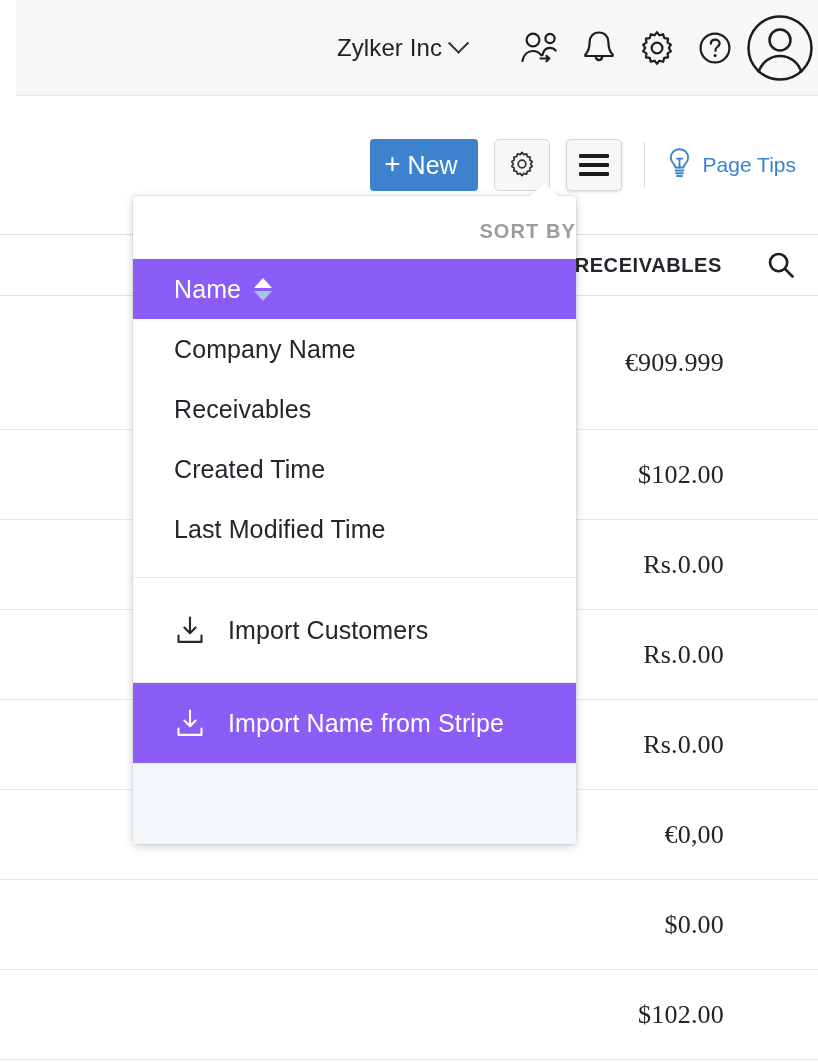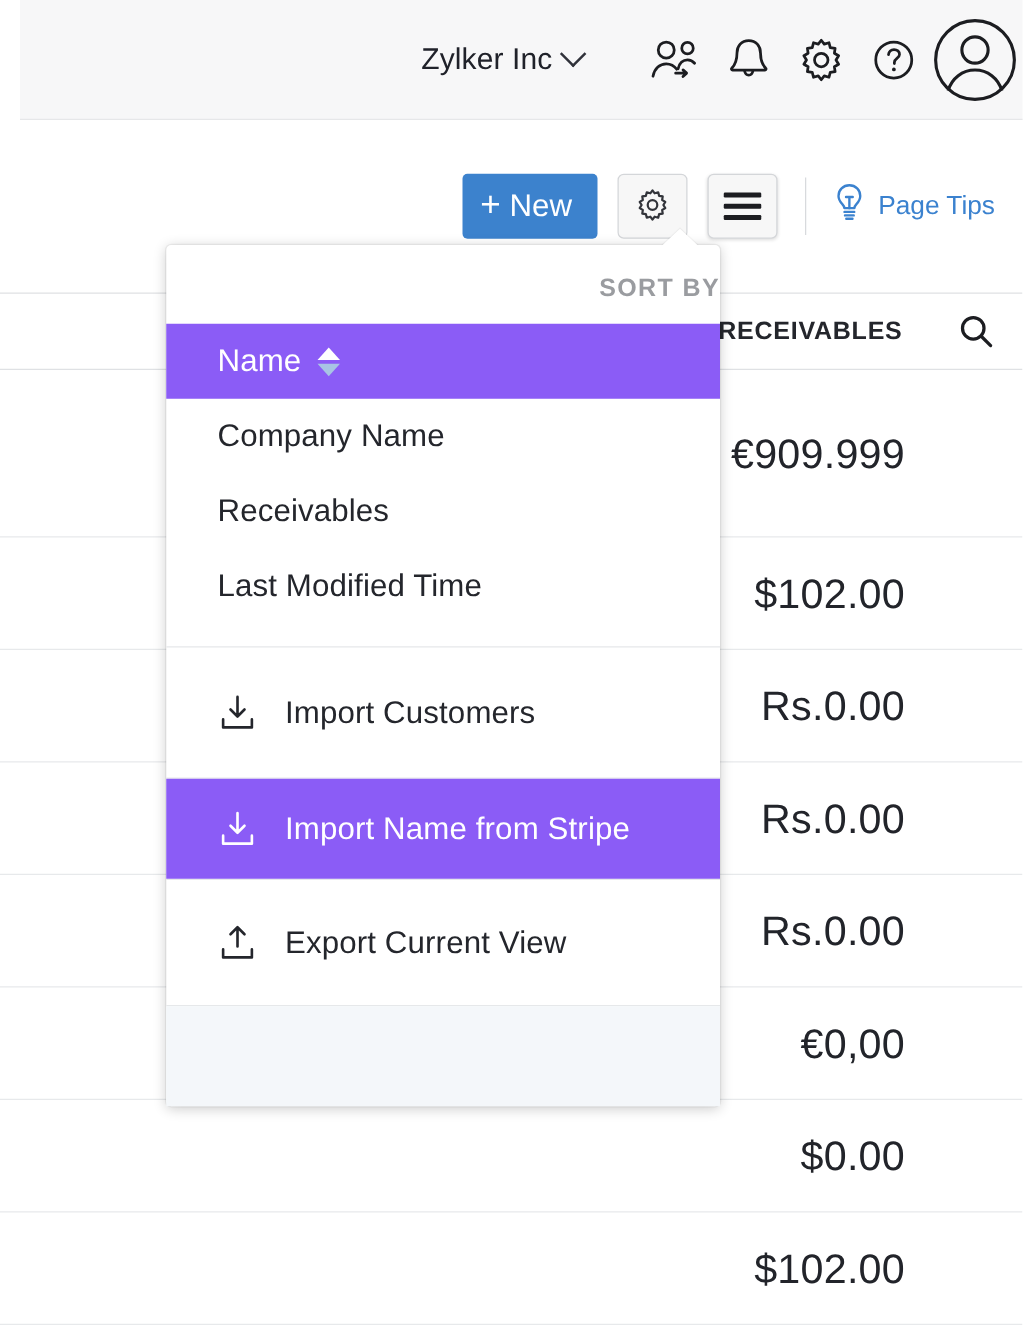--- a/index.html
+++ b/index.html
@@ -167,23 +167,24 @@
     height: 90px;
     border-bottom: 1px solid #e7e9eb;
     box-sizing: border-box;
     display: flex;
     align-items: center;
     justify-content: flex-end;
     padding-right: 94px;
   }
   .t-row.tall { height: 134px; }
   .t-row .amount {
-    font-size: 33px;
+    font-size: 26px;
     color: #22242a;
     letter-spacing: .2px;
+    font-family: Liberation Serif, serif;
   }
 
   
   .menu {
     position: absolute;
     left: 133px; top: 196px;
     width: 443px;
     background: #ffffff;
     border-radius: 4px;
     box-shadow: 0 2px 10px rgba(0,0,0,.20), 0 0 0 1px rgba(0,0,0,.05);
@@ -402,20 +403,23 @@
         <span class="dn"></span>
       </span>
     </div>
 
     <div class="menu-item">
       <span class="mi-label">Company Name</span>
     </div>
     <div class="menu-item">
       <span class="mi-label">Receivables</span>
     </div>
+    <div class="menu-item">
+      <span class="mi-label">Created Time</span>
+    </div>
     <div class="menu-item" style="margin-bottom:18px;">
       <span class="mi-label">Last Modified Time</span>
     </div>
   </div>
 
   <div class="menu-section" style="padding:12px 0 12px 0;">
     <div class="menu-item action-item">
       <span class="mi-icon">
         <svg width="32" height="32" viewBox="0 0 32 32" fill="none" stroke="#24262c" stroke-width="2.1" stroke-linecap="round" stroke-linejoin="round">
           <path d="M16 3.5v15.4M10.4 13.6 16 19.2l5.6-5.6"></path>
@@ -431,31 +435,20 @@
       <span class="mi-icon">
         <svg width="32" height="32" viewBox="0 0 32 32" fill="none" stroke="#ffffff" stroke-width="2.1" stroke-linecap="round" stroke-linejoin="round">
           <path d="M16 3.5v15.4M10.4 13.6 16 19.2l5.6-5.6"></path>
           <path d="M4.5 21.5v6.4h23v-6.4"></path>
         </svg>
       </span>
       <span class="mi-label">Import Name from Stripe</span>
     </div>
   </div>
 
-  <div class="menu-section" style="padding:10px 0 10px 0;">
-    <div class="menu-item action-item">
-      <span class="mi-icon">
-        <svg width="32" height="32" viewBox="0 0 32 32" fill="none" stroke="#24262c" stroke-width="2.1" stroke-linecap="round" stroke-linejoin="round">
-          <path d="M16 19.2V3.8M10.4 9.4 16 3.8l5.6 5.6"></path>
-          <path d="M4.5 21.5v6.4h23v-6.4"></path>
-        </svg>
-      </span>
-      <span class="mi-label">Export Current View</span>
-    </div>
-  </div>
 
 
   <div class="menu-section">
     <div class="menu-item action-item hovered">
       
       
     </div>
   </div>
 </div>
 

